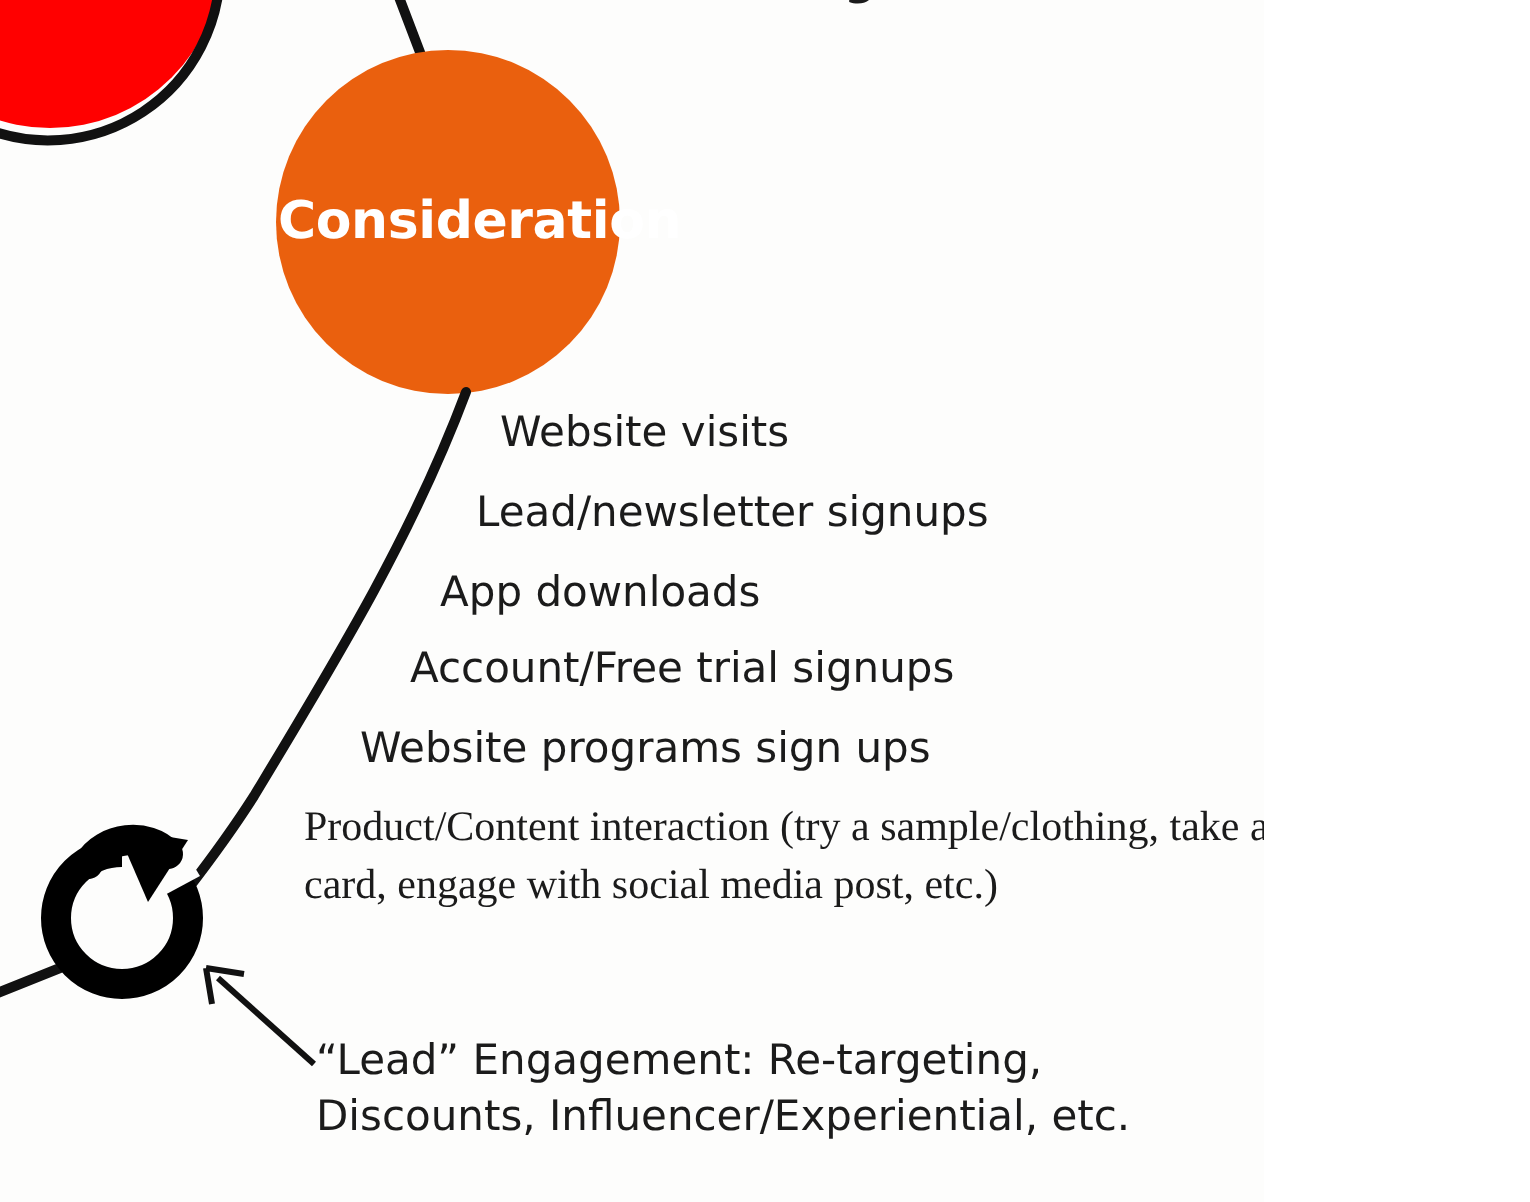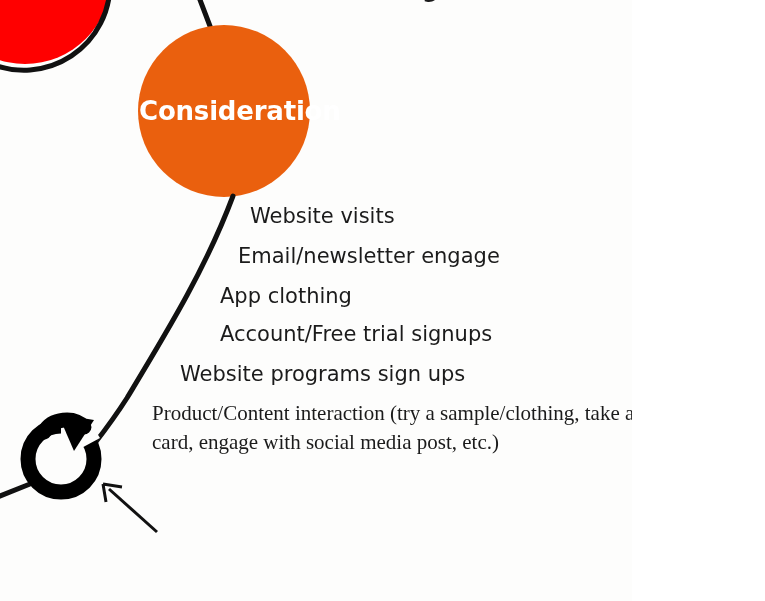--- a/index.html
+++ b/index.html
@@ -117,24 +117,28 @@
       <path d="M 103 484 L 122 487 M 103 484 L 106 502" fill="none" stroke="#111111" stroke-width="3" stroke-linecap="butt"></path>
     </g>
   </svg>
 
   <div id="clipped-title">g</div>
 
   <div class="stage-label" id="consideration-label">Consideration</div>
 
   <div class="touchpoint" style="left:250px; top:203px;">Website visits</div>
 
-  <div class="touchpoint" style="left:238px; top:243px;">Email/newsletter engage</div>
+  <div class="touchpoint" style="left:238px; top:243px;">Lead/newsletter signups</div>
 
-  <div class="touchpoint" style="left:220px; top:283px;">App clothing</div>
+  <div class="touchpoint" style="left:220px; top:283px;">App downloads</div>
 
-  <div class="touchpoint" style="left:220px; top:321px;">Account/Free trial signups</div>
+  <div class="touchpoint" style="left:205px; top:321px;">Account/Free trial signups</div>
 
   <div class="touchpoint" style="left:180px; top:361px;">Website programs sign ups</div>
 
   <div class="touchpoint wrap" style="left:152px; top:399px;font-family:Liberation Serif, serif;">Product/Content interaction (try a sample/clothing, take a discount card, engage with social media post, etc.)</div>
 
+  <div id="lead-annotation">
+    <span class="ann-line">“Lead” Engagement: Re-targeting,</span>
+    <span class="ann-line">Discounts, Influencer/Experiential, etc.</span>
+  </div>
 
 </div>
 
 </body></html>

